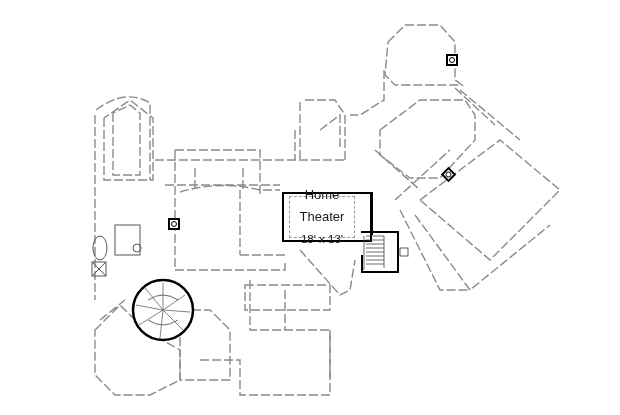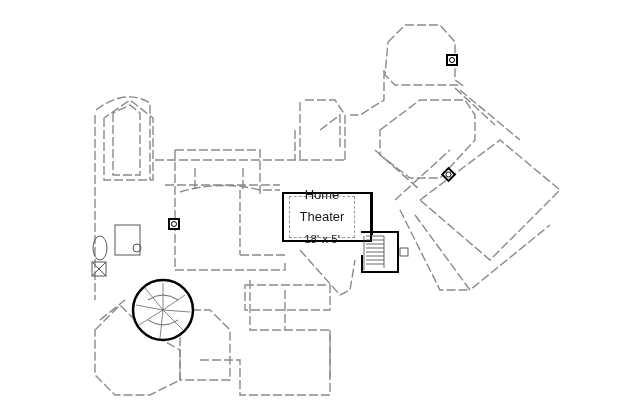--- a/index.html
+++ b/index.html
@@ -104,14 +104,14 @@
     <line x1="366" y1="260" x2="384" y2="260"></line>
       <line x1="366" y1="264" x2="384" y2="264"></line>
     <line x1="384" y1="236" x2="384" y2="268"></line>
     <rect x="400" y="248" width="8" height="8" fill="#fff" stroke="#333"></rect>
   </g>
 </svg>
 
 <div class="label-box">
   <span class="l1">Home</span>
   <span class="l2">Theater</span>
-  <span class="l3">18' x 5'</span>
+  <span class="l3">18' x 13'</span>
 </div>
 
 </body></html>

